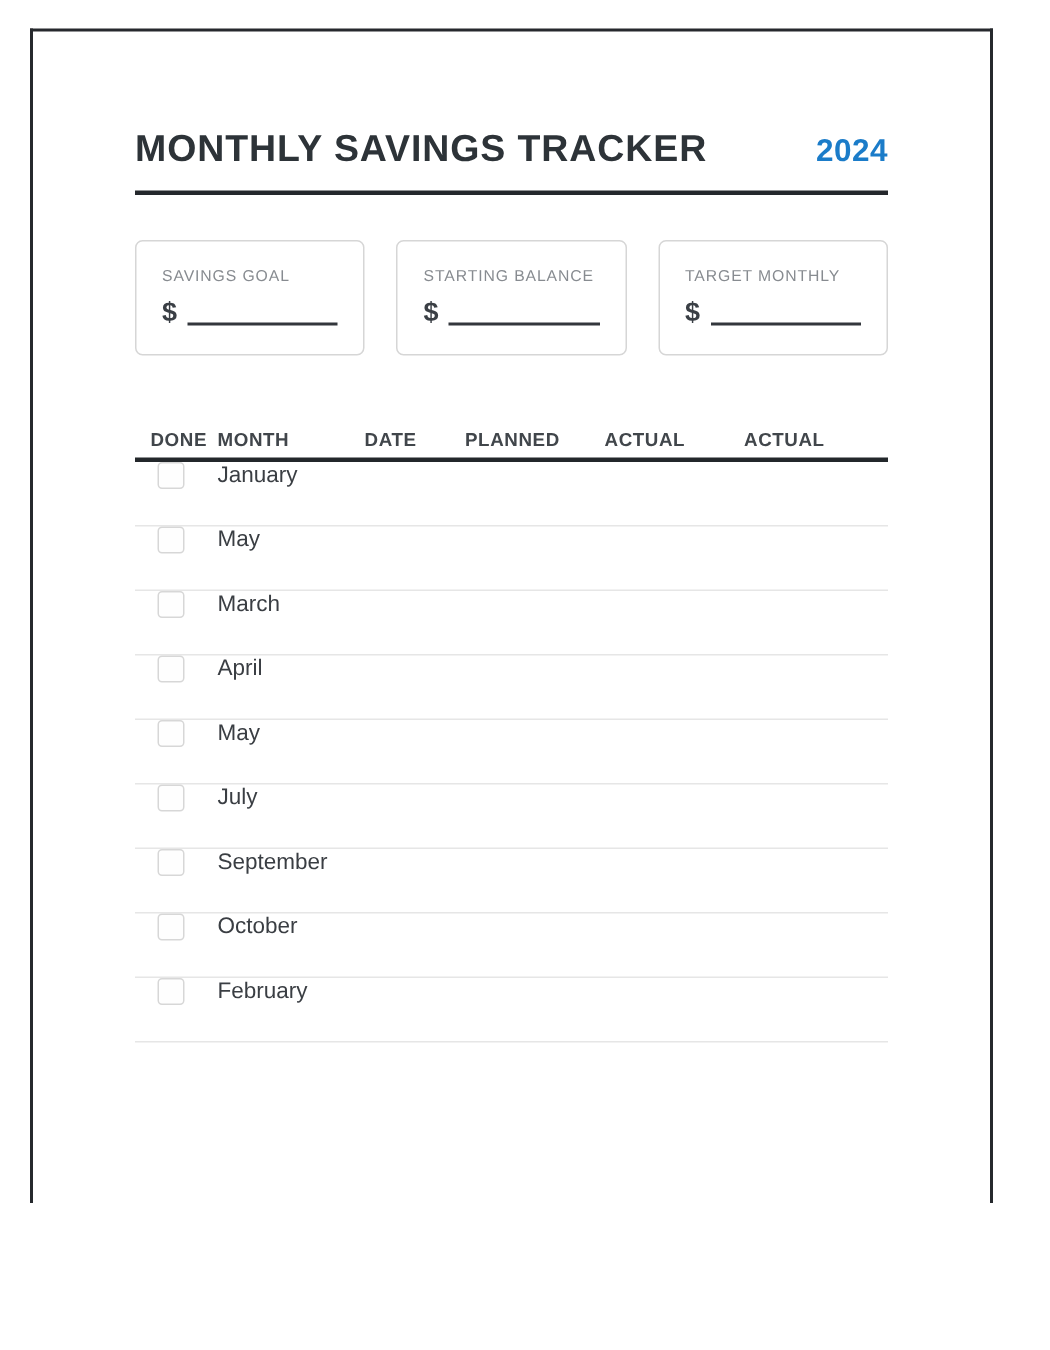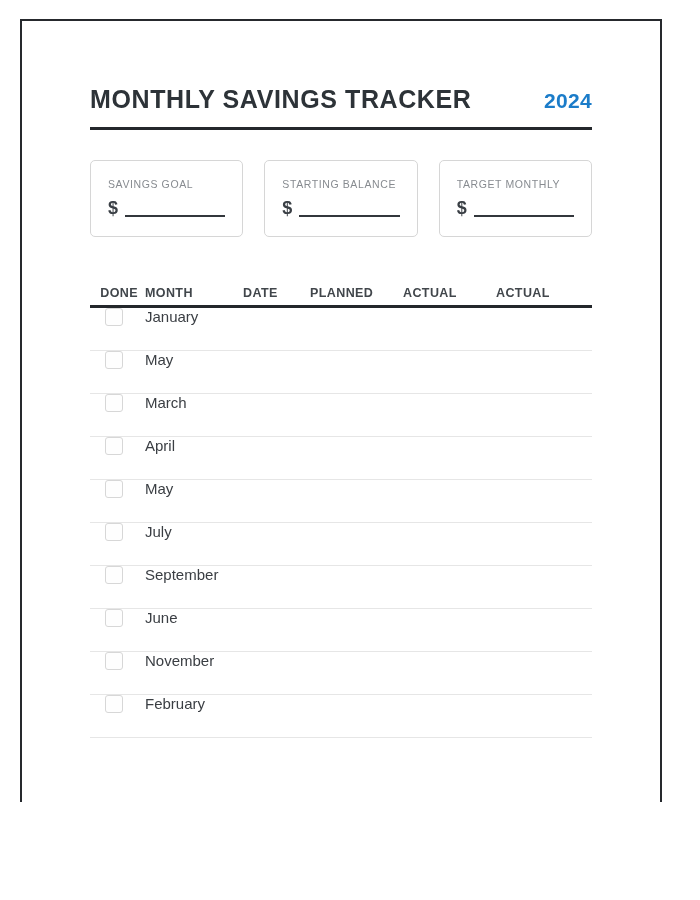--- a/index.html
+++ b/index.html
@@ -260,33 +260,21 @@
     <div class="col-date empty-cell"></div>
     <div class="col-planned empty-cell"></div>
     <div class="col-actual empty-cell"></div>
     <div class="col-notes empty-cell"></div>
   </div>
       <div class="table-row">
     <div class="cell-done">
       <div class="checkbox"></div>
     </div>
     <div class="col-month">
-      <span class="month-label">June</span>
-    </div>
-    <div class="col-date empty-cell"></div>
-    <div class="col-planned empty-cell"></div>
-    <div class="col-actual empty-cell"></div>
-    <div class="col-notes empty-cell"></div>
-  </div>
-      <div class="table-row">
-    <div class="cell-done">
-      <div class="checkbox"></div>
-    </div>
-    <div class="col-month">
-      <span class="month-label">November</span>
+      <span class="month-label">October</span>
     </div>
     <div class="col-date empty-cell"></div>
     <div class="col-planned empty-cell"></div>
     <div class="col-actual empty-cell"></div>
     <div class="col-notes empty-cell"></div>
   </div>
       <div class="table-row">
     <div class="cell-done">
       <div class="checkbox"></div>
     </div>

